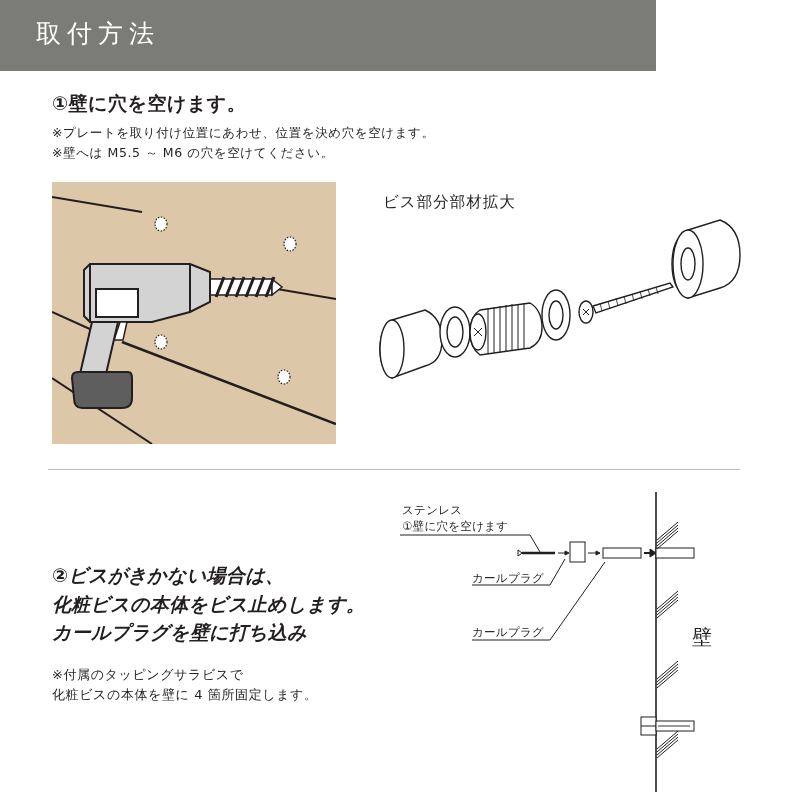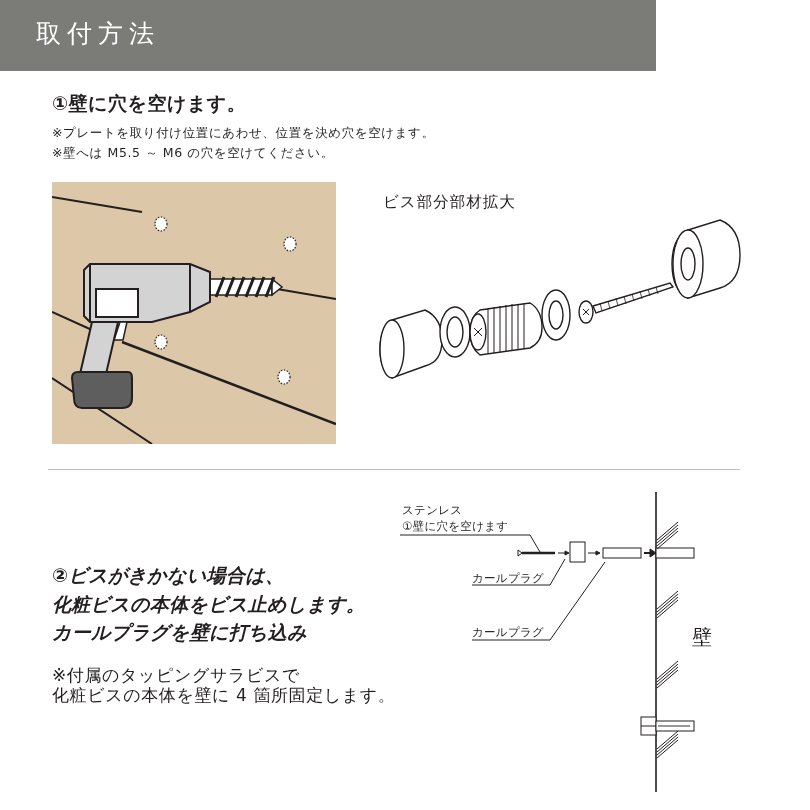--- a/index.html
+++ b/index.html
@@ -9,21 +9,21 @@
   .step1-title{position:absolute;left:52px;top:91px;font-size:19px;font-weight:bold;letter-spacing:0.5px;}
   .note{position:absolute;left:52px;font-size:12.5px;letter-spacing:0.6px;}
   .note1{top:125px;}
   .note2{top:145px;}
   .drill-box{position:absolute;left:52px;top:182px;width:284px;height:262px;background:#dcc7a8;overflow:hidden;}
   .parts-label{position:absolute;left:383px;top:192px;font-size:15.5px;font-weight:normal;letter-spacing:1px;}
   .parts-svg{position:absolute;left:370px;top:210px;}
   .divider{position:absolute;left:48px;top:469px;width:692px;height:1px;background:#bdbdbd;}
   .step2{position:absolute;left:52px;top:561px;font-size:19px;font-weight:bold;line-height:28.5px;letter-spacing:0.3px;font-style:italic;}
   .step2 div{white-space:nowrap;}
-  .note2b{position:absolute;left:52px;top:665px;font-size:17px;line-height:20px;letter-spacing:0.6px;}
+  .note2b{position:absolute;left:52px;top:665px;font-size:13px;line-height:20px;letter-spacing:0.6px;}
   .dlabel{position:absolute;font-size:11.5px;letter-spacing:0.3px;white-space:nowrap;}
   .wall-label{position:absolute;left:692px;top:624px;font-size:20px;}
 </style>
 </head>
 <body>
 
 <div class="header">
   <div class="header-title">取付方法</div>
 </div>
 

